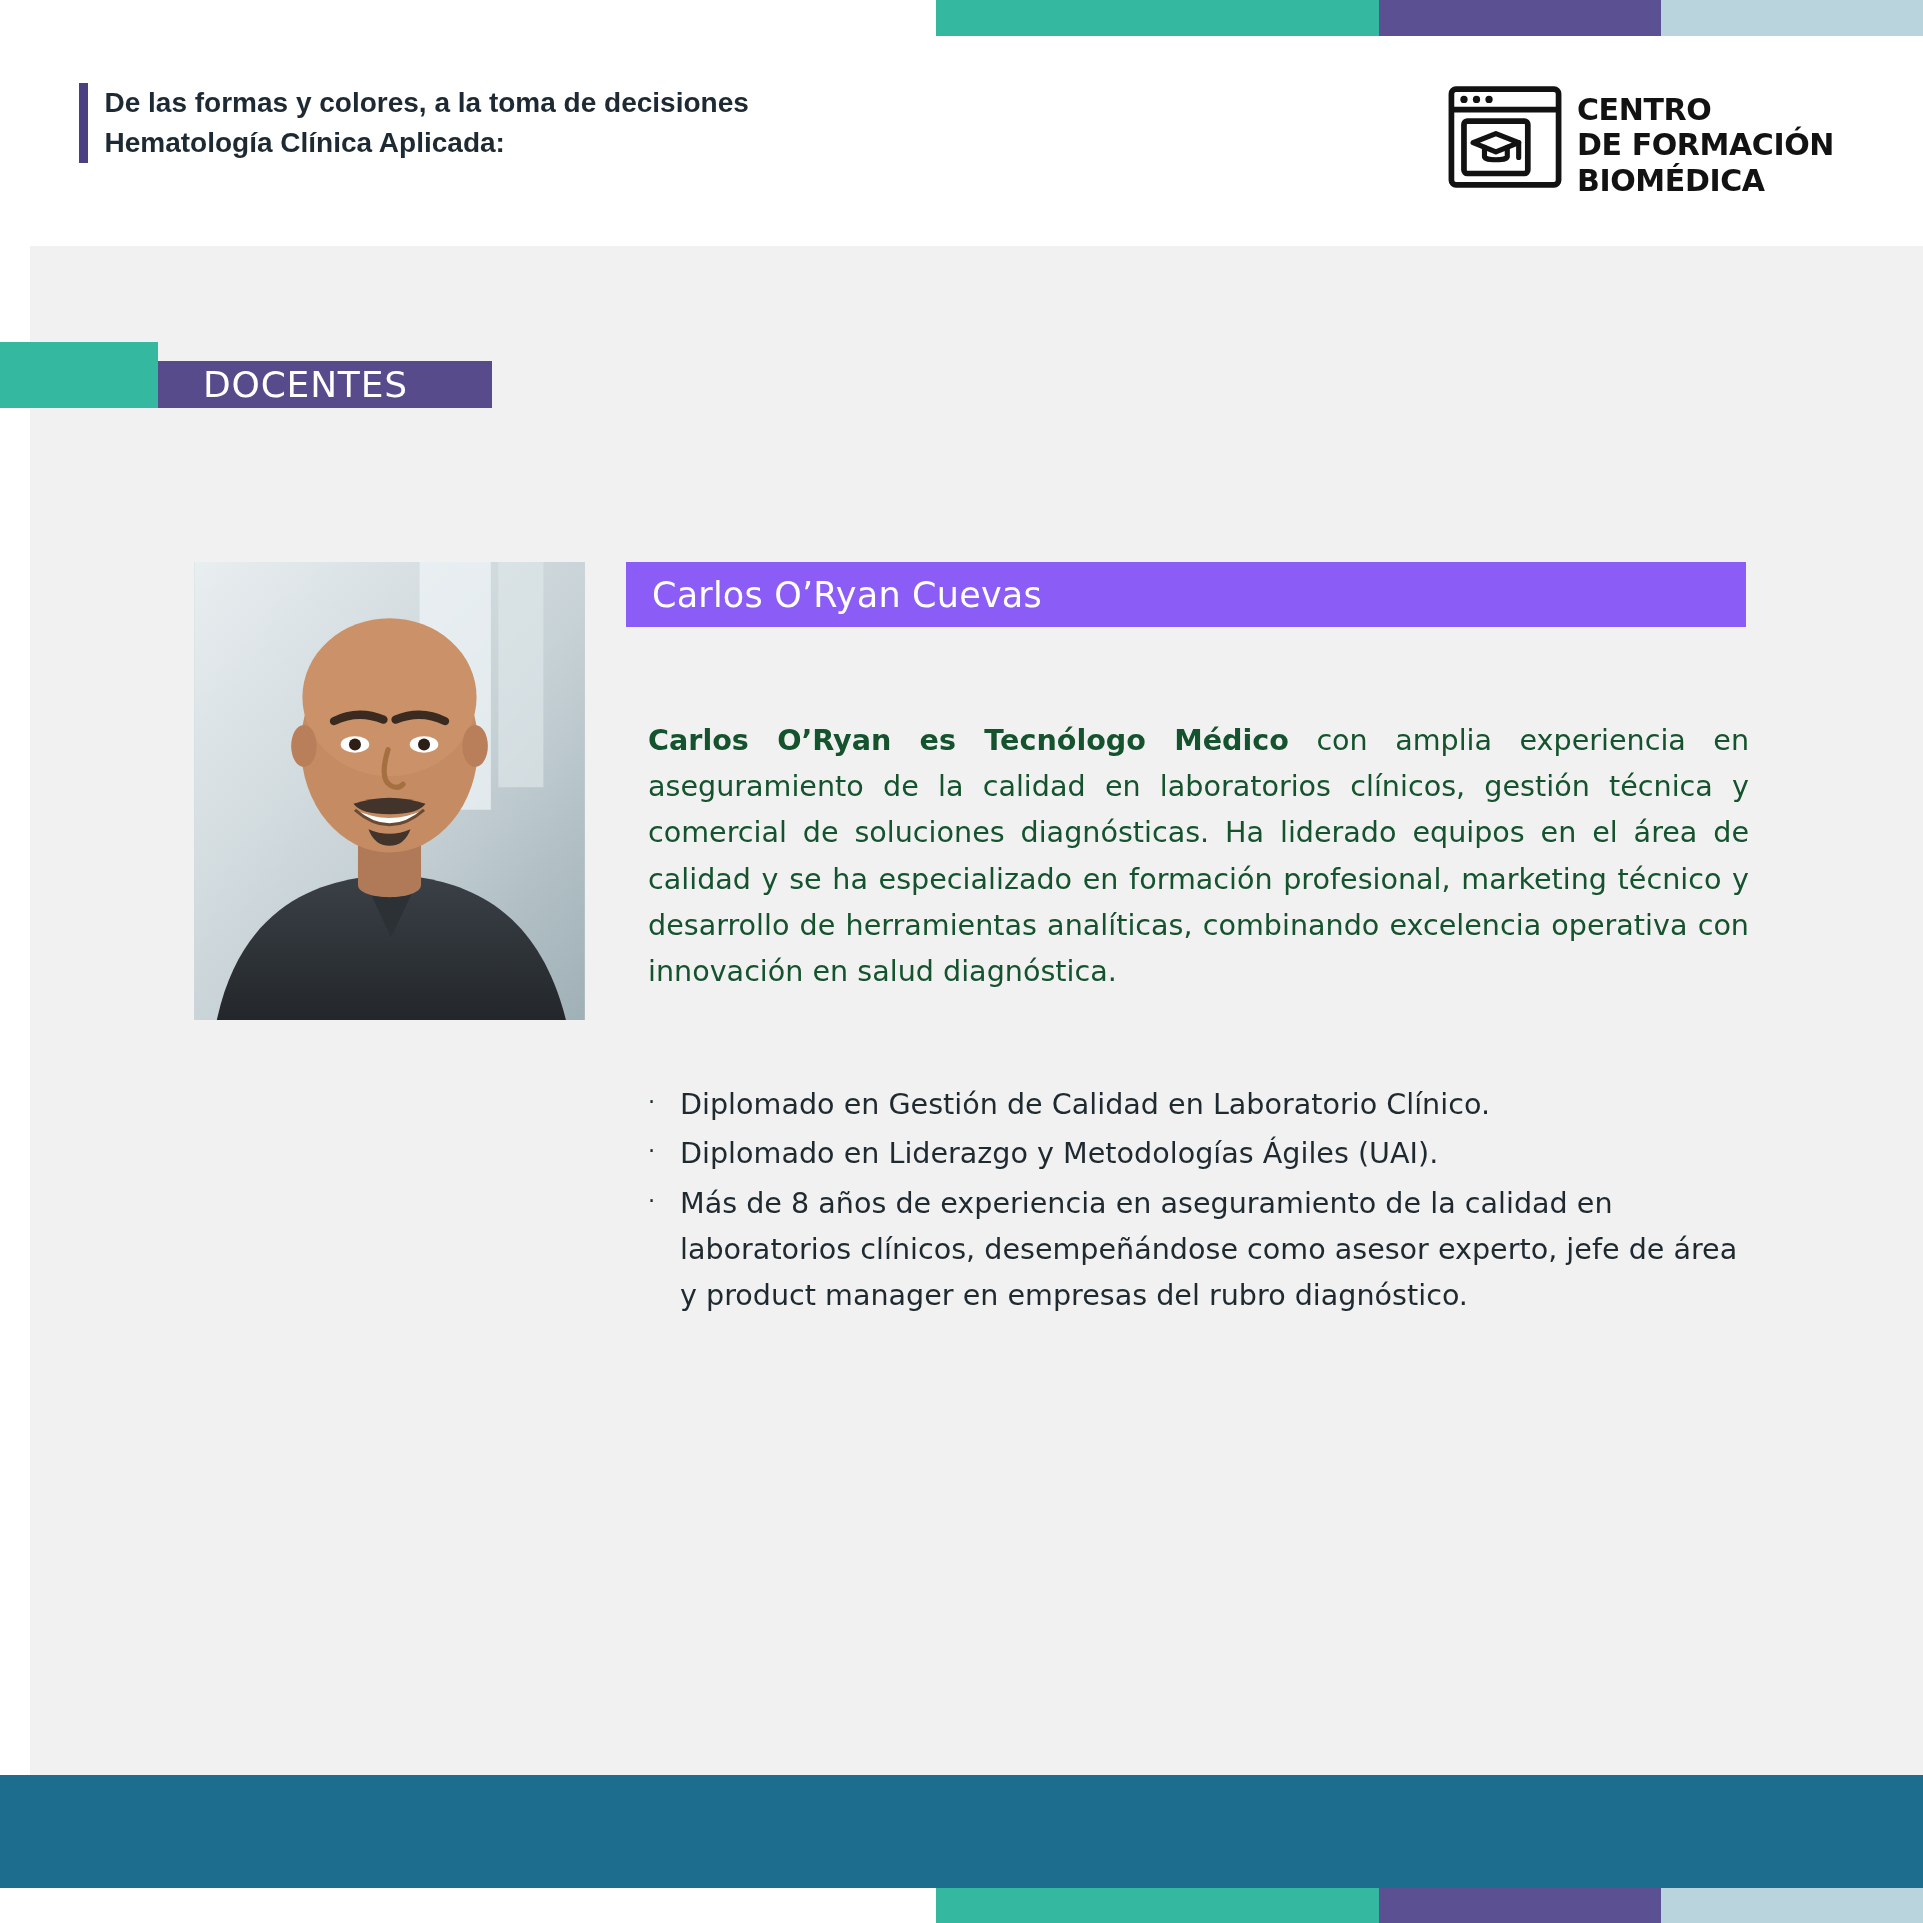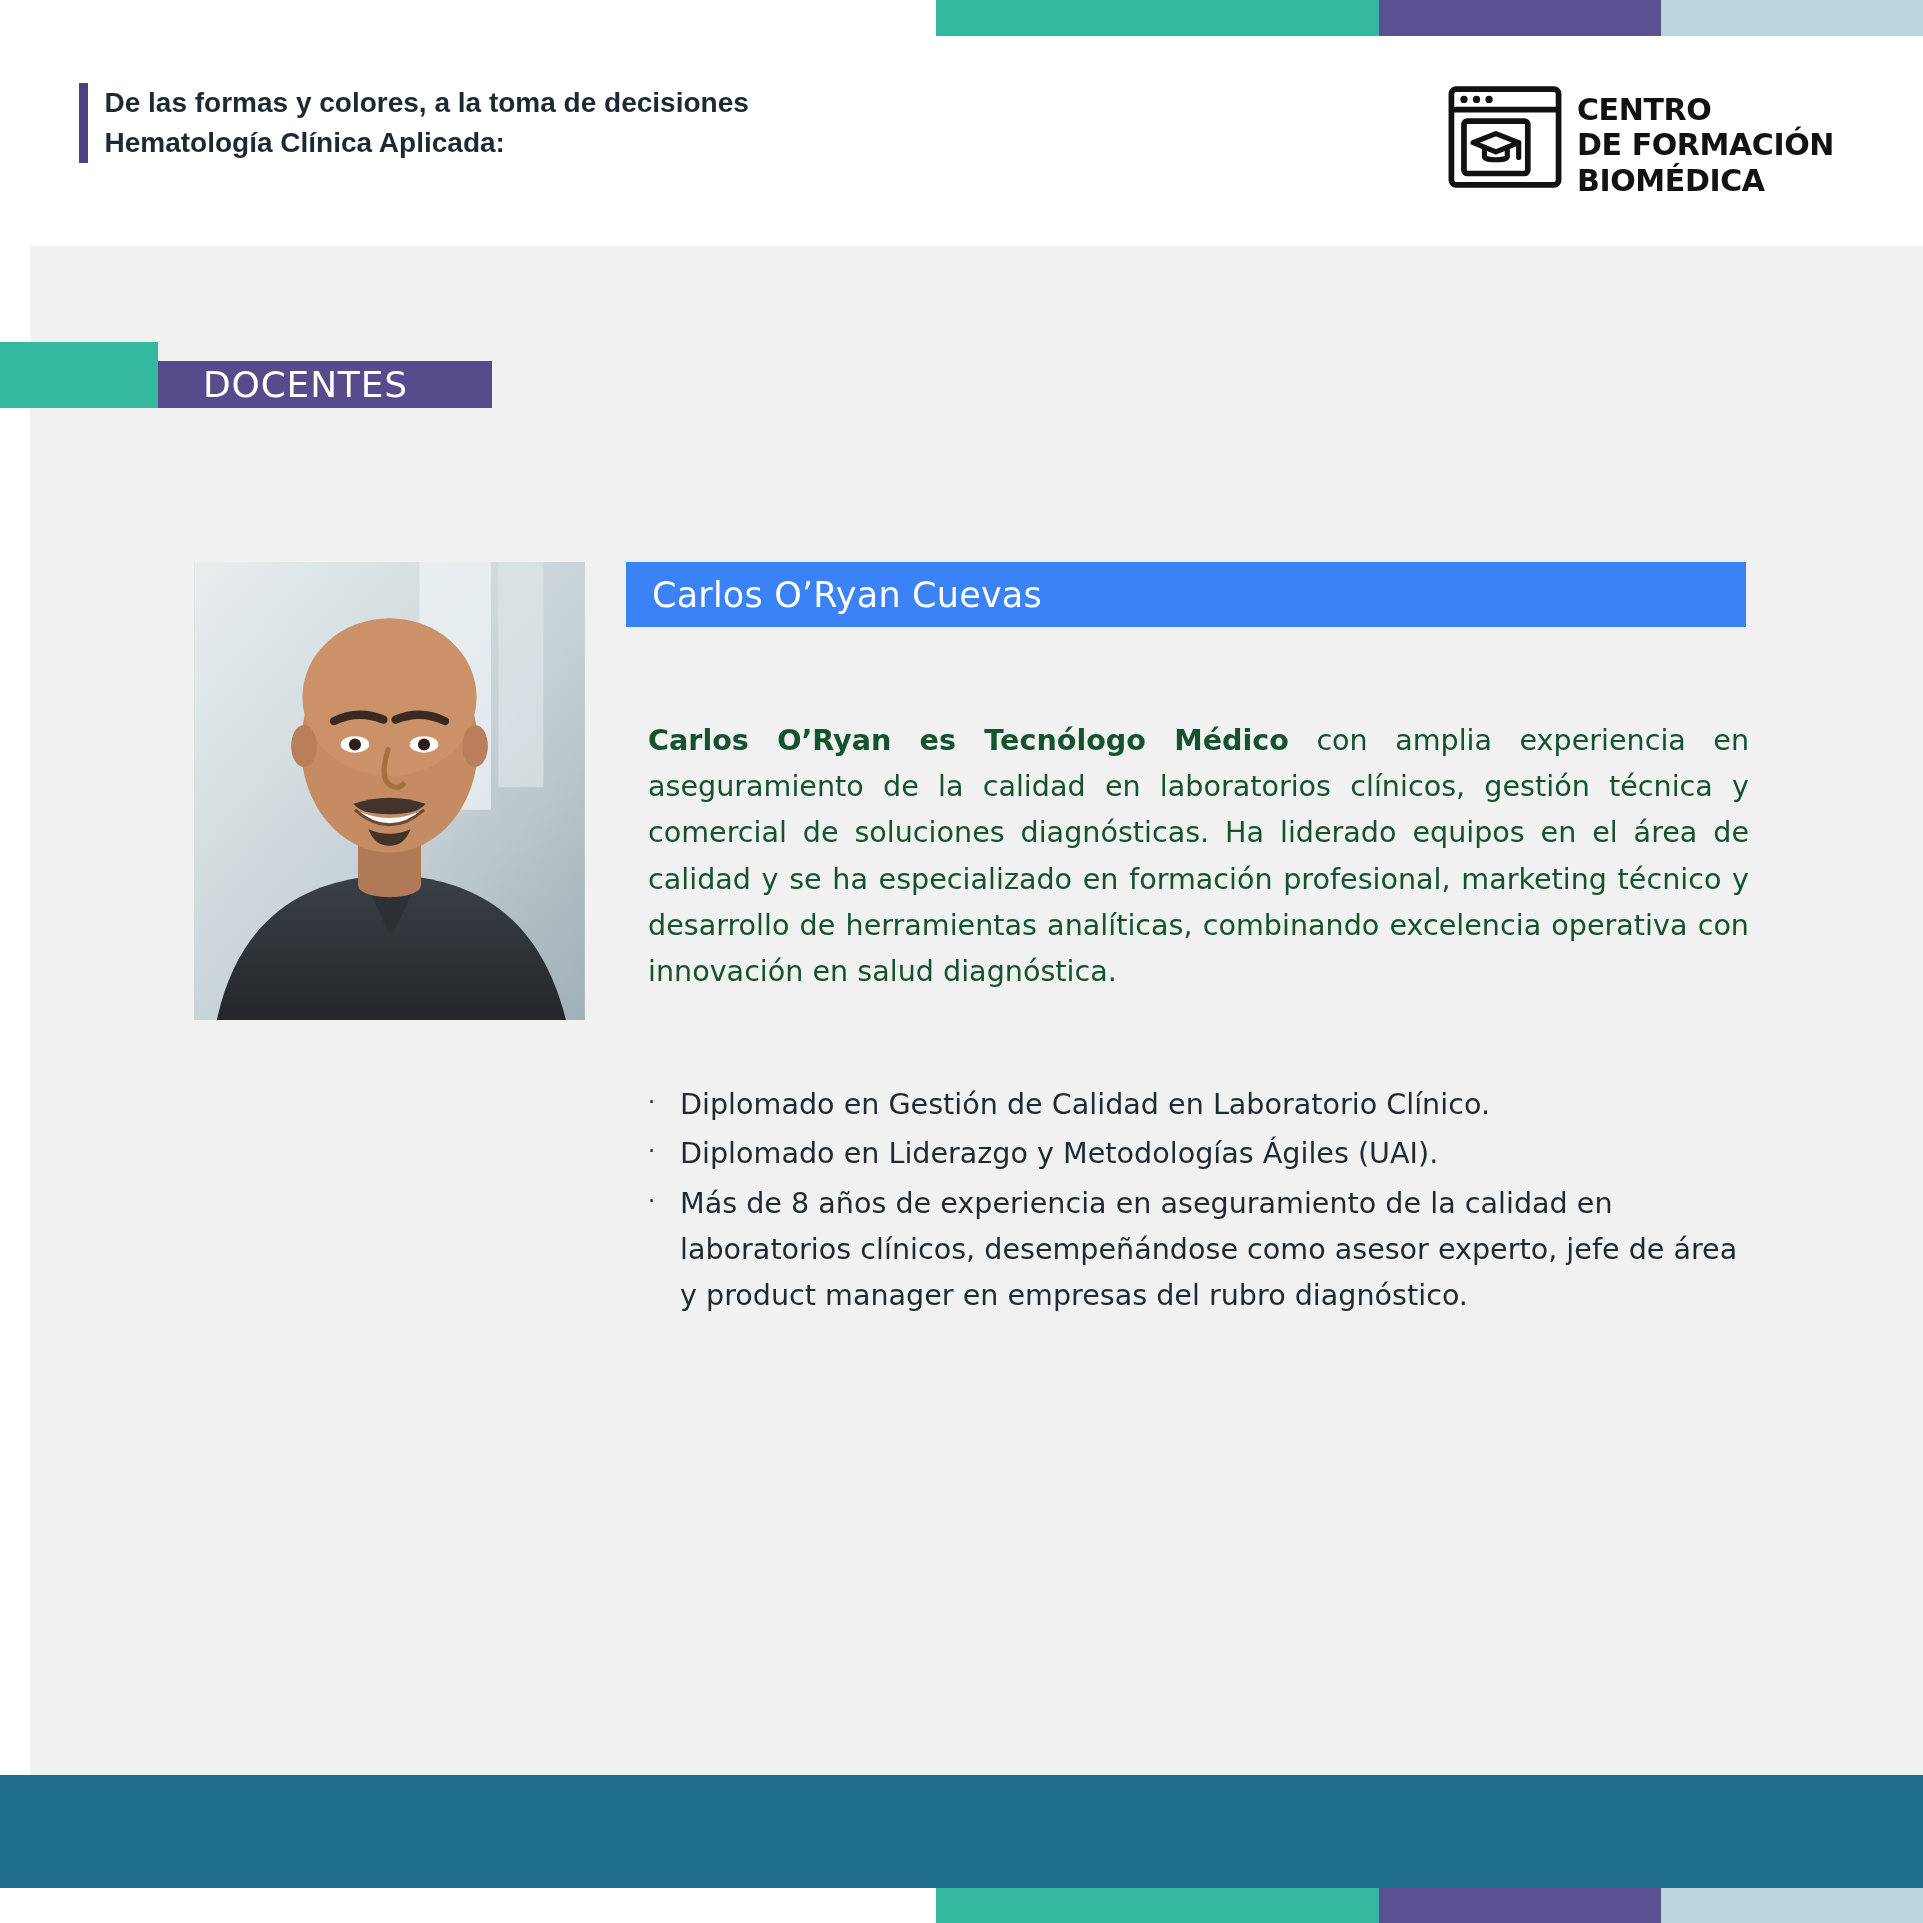--- a/index.html
+++ b/index.html
@@ -130,21 +130,21 @@
     background: #cfd6d9;
   }
   .photo svg { display: block; }
 
   .name-bar {
     position: absolute;
     left: 626px;
     top: 562px;
     width: 1120px;
     height: 65px;
-    background: #3b82f6;
+    background: #8b5cf6;
     display: flex;
     align-items: center;
   }
   .name-bar span {
     color: #ffffff;
     font-size: 35px;
     padding-left: 26px;
     font-family: "DejaVu Sans", sans-serif;
     letter-spacing: 0.2px;
   }

